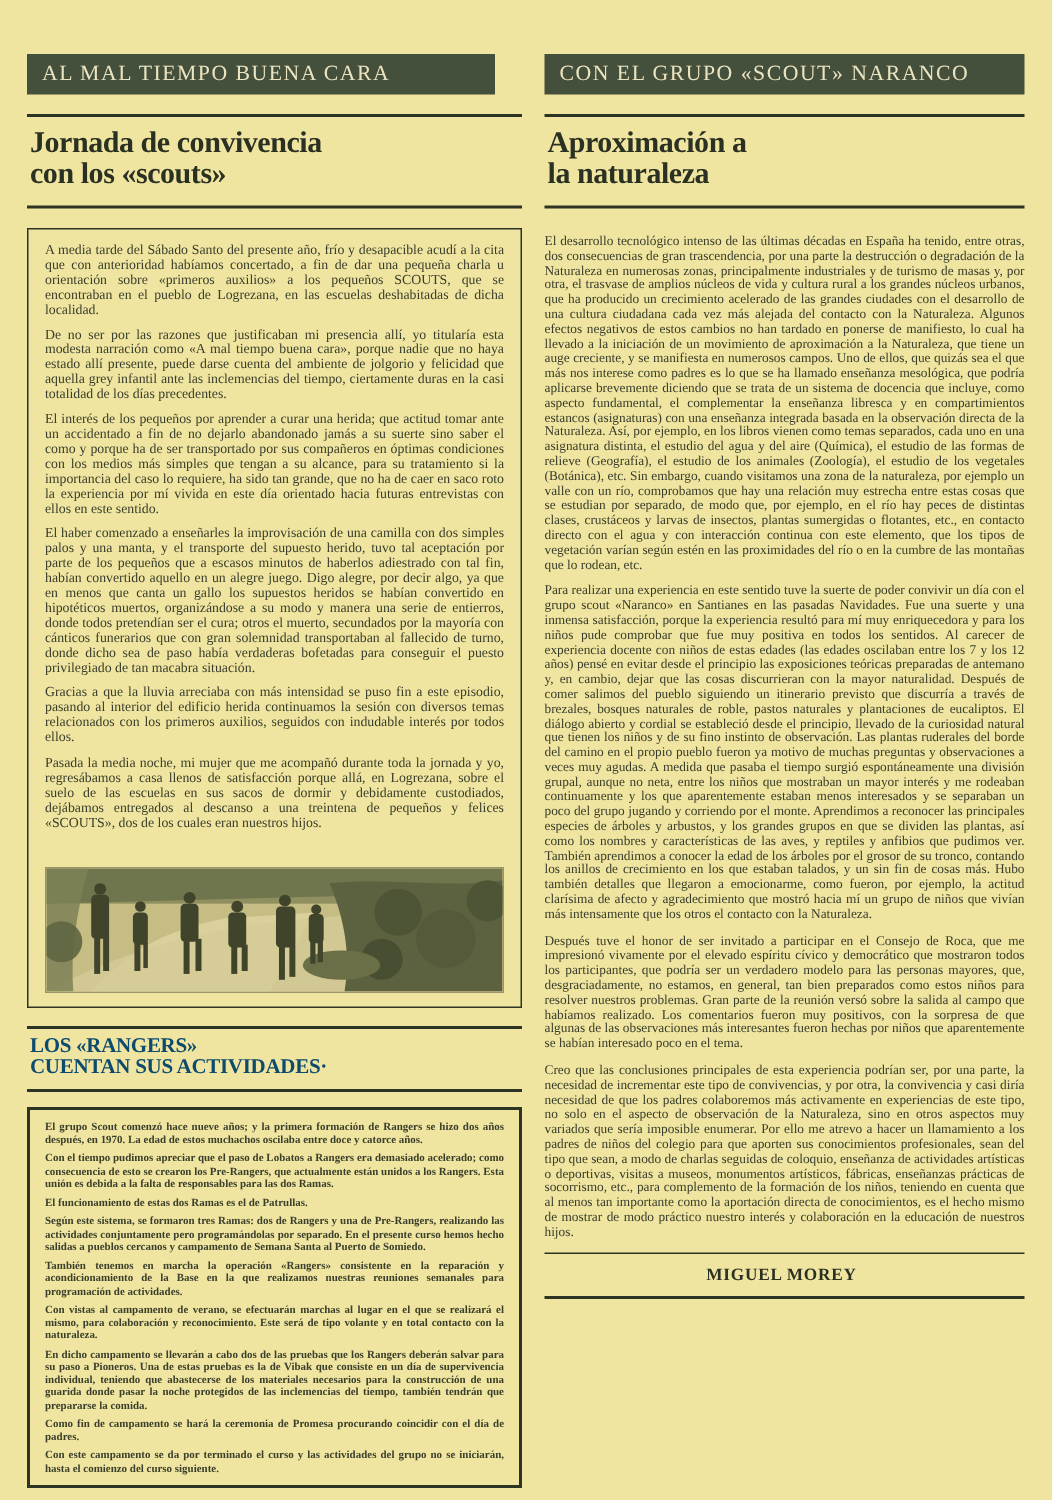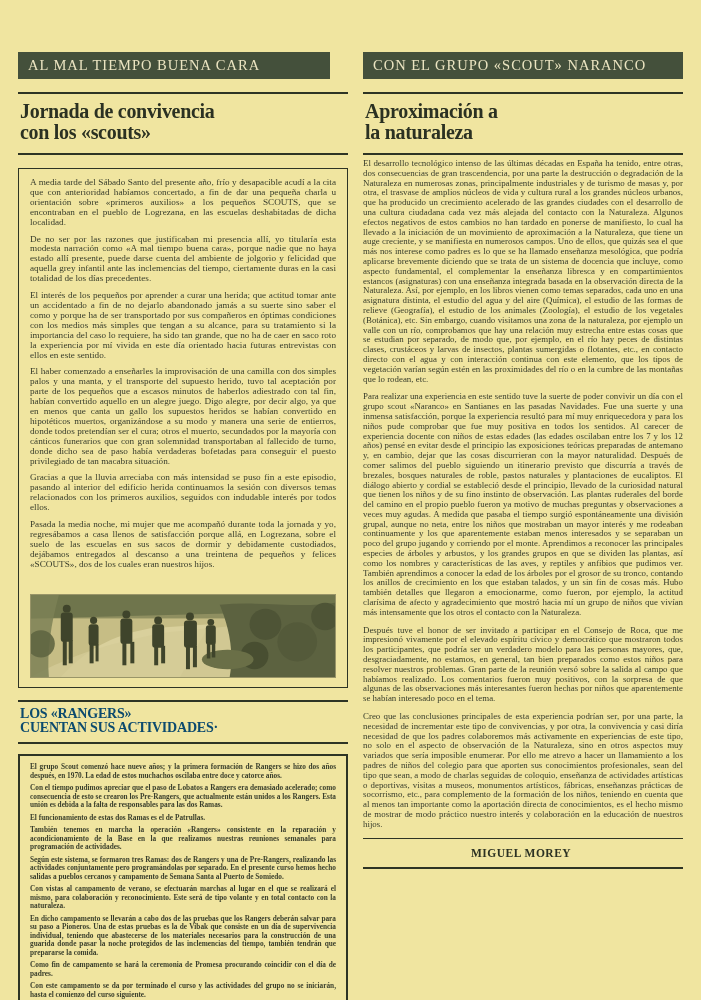--- a/index.html
+++ b/index.html
@@ -3,21 +3,21 @@
 <meta charset="utf-8">
 <style>
   * { margin:0; padding:0; box-sizing:border-box; }
   html,body { width:701px; height:1000px; }
   body {
     background:#f0e5a0;
     color:#33382a;
     font-family:"Liberation Serif","DejaVu Serif",serif;
     overflow:hidden;
   }
-  .page { position:relative; width:701px; height:996px; padding:52px 18px 0 18px; }
+  .page { position:relative; width:701px; height:996px; padding:36px 18px 0 18px; }
   .cols { display:flex; gap:15px; }
   .col-left  { width:330px; flex:0 0 330px; }
   .col-right { width:320px; flex:0 0 320px; }
 
   .kicker-bar {
     background:#44503b; color:#ebe4c1;
     height:27px; display:flex; align-items:center;
     padding:0 10px; font-size:14.5px; letter-spacing:1px;
     margin-bottom:13px;
   }
@@ -62,21 +62,21 @@
     border:2px solid #2e3424;
     padding:7px 10px;
   }
   .rangers-box p {
     font-size:7.3px; line-height:8.5px; font-weight:bold;
     text-align:justify; hyphens:auto; -webkit-hyphens:auto;
     margin-bottom:4px; color:#3a3f2c;
   }
   .rangers-box p:last-child { margin-bottom:0; }
 
-  .col-right .body { margin-top:4px; }
+  .col-right .body { margin-top:17px; }
   .col-right .body p { font-size:8.9px; line-height:9.8px; margin-bottom:8px; }
 
   .signature-block { margin-top:4px; }
   .signature-block .sig {
     text-align:center; font-weight:bold; font-size:11.5px;
     letter-spacing:0.5px; padding:8px 4px 8px 0; color:#2b3122;
   }
 </style>
 </head>
 <body>
@@ -156,22 +156,22 @@
           <span>LOS «RANGERS»</span>
           <span>CUENTAN SUS ACTIVIDADES·</span>
         </h2>
         <div class="rule"></div>
       </div>
 
       <div class="rangers-box">
         <p>El grupo Scout comenzó hace nueve años; y la primera formación de Rangers se hizo dos años después, en 1970. La edad de estos muchachos oscilaba entre doce y catorce años.</p>
         <p>Con el tiempo pudimos apreciar que el paso de Lobatos a Rangers era demasiado acelerado; como consecuencia de esto se crearon los Pre-Rangers, que actualmente están unidos a los Rangers. Esta unión es debida a la falta de responsables para las dos Ramas.</p>
         <p>El funcionamiento de estas dos Ramas es el de Patrullas.</p>
+        <p>Según este sistema, se formaron tres Ramas: dos de Rangers y una de Pre-Rangers, realizando las actividades conjuntamente pero programándolas por separado. En el presente curso hemos hecho salidas a pueblos cercanos y campamento de Semana Santa al Puerto de Somiedo.</p>
         <p>También tenemos en marcha la operación «Rangers» consistente en la reparación y acondicionamiento de la Base en la que realizamos nuestras reuniones semanales para programación de actividades.</p>
-        <p>Según este sistema, se formaron tres Ramas: dos de Rangers y una de Pre-Rangers, realizando las actividades conjuntamente pero programándolas por separado. En el presente curso hemos hecho salidas a pueblos cercanos y campamento de Semana Santa al Puerto de Somiedo.</p>
         <p>Con vistas al campamento de verano, se efectuarán marchas al lugar en el que se realizará el mismo, para colaboración y reconocimiento. Este será de tipo volante y en total contacto con la naturaleza.</p>
         <p>En dicho campamento se llevarán a cabo dos de las pruebas que los Rangers deberán salvar para su paso a Pioneros. Una de estas pruebas es la de Vibak que consiste en un día de supervivencia individual, teniendo que abastecerse de los materiales necesarios para la construcción de una guarida donde pasar la noche protegidos de las inclemencias del tiempo, también tendrán que prepararse la comida.</p>
         <p>Como fin de campamento se hará la ceremonia de Promesa procurando coincidir con el día de padres.</p>
         <p>Con este campamento se da por terminado el curso y las actividades del grupo no se iniciarán, hasta el comienzo del curso siguiente.</p>
       </div>
     </div>
 
     <div class="col-right">
       <div class="kicker-bar">
         <span>CON EL GRUPO «SCOUT» NARANCO</span>

